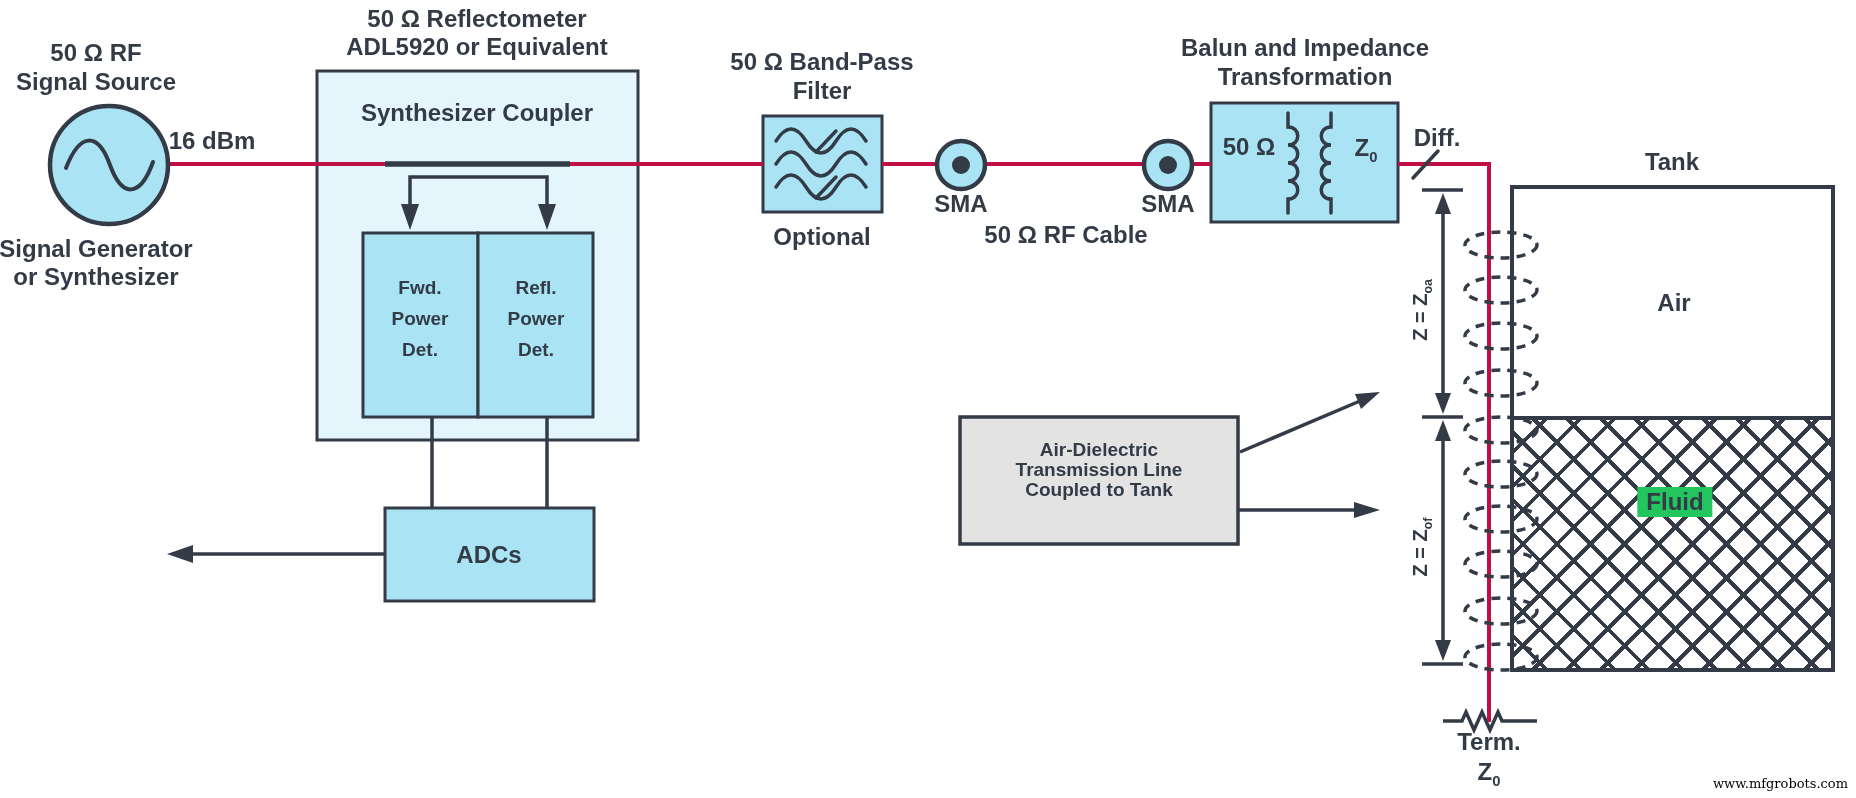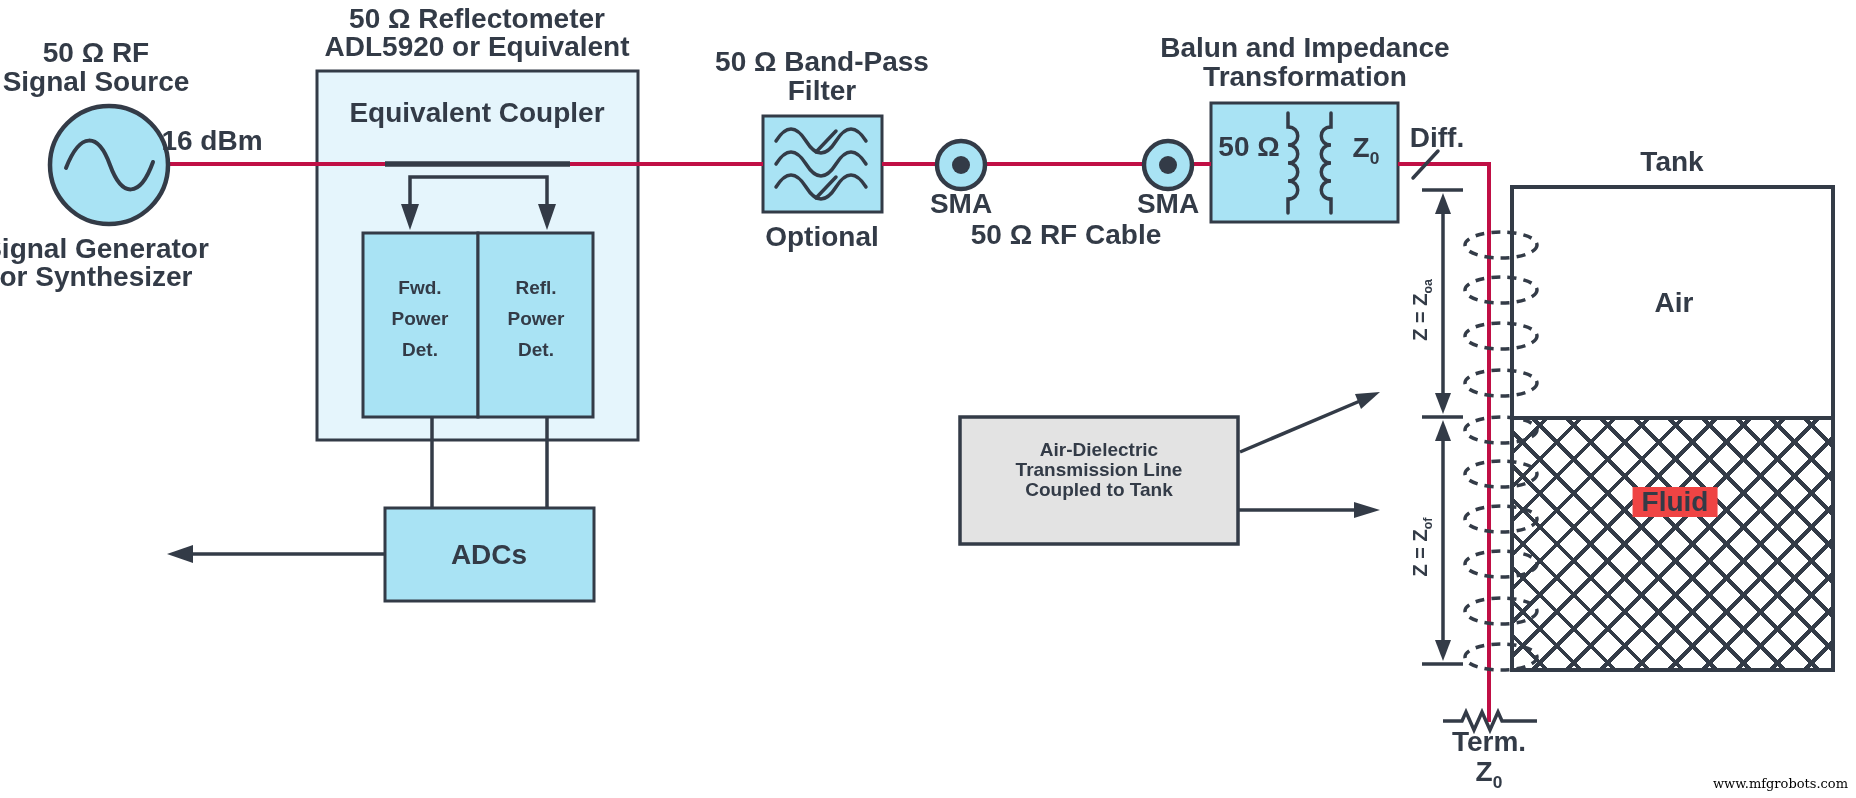--- a/index.html
+++ b/index.html
@@ -6,29 +6,29 @@
   #stage{position:relative;width:1856px;height:798px;background:#ffffff;overflow:hidden;
          font-family:"Liberation Sans",sans-serif;}
   #stage .hatch{position:absolute;left:1514px;top:416px;width:317px;height:252px;
     box-sizing:border-box;border-top:4px solid #333B47;background-color:#ffffff;
     background-image:
       repeating-linear-gradient(45deg, transparent 0, transparent 20px, #333B47 20px, #333B47 24px),
       repeating-linear-gradient(135deg, transparent 0, transparent 20px, #333B47 20px, #333B47 24px);
     z-index:1;}
   svg.overlay{position:absolute;left:0;top:0;z-index:2;}
   .lbl{position:absolute;z-index:3;transform:translateX(-50%);text-align:center;
-       font-weight:bold;font-size:28px;line-height:28px;color:#333B47;white-space:pre-line;}
+       font-weight:bold;font-size:24px;line-height:28px;color:#333B47;white-space:pre-line;}
   .lbl.sm{font-size:19px;}
   .lbl.lh29{line-height:29px;}
   .lbl.lh31{line-height:31px;}
   .lbl.lh27{line-height:20px;}
   .lbl.leftalign{transform:none;text-align:left;}
   .vlbl{position:absolute;z-index:3;transform:translate(-50%,-50%) rotate(-90deg);
         font-weight:bold;font-size:20px;color:#333B47;white-space:nowrap;}
-  .patch{background:#ef4444;padding:1px 9px;}
+  .patch{background:#22c55e;padding:1px 9px;}
   sub{font-size:0.62em;line-height:0;}
   .watermark{position:absolute;z-index:3;right:8px;top:776px;
              font-family:"DejaVu Serif",serif;font-size:13px;color:#000;}
 </style>
 </head>
 <body>
 
 <div id="stage">
 
   <div class="hatch"></div>
@@ -137,21 +137,21 @@
   </svg>
 
   <div class="lbl lh29" style="left:96px;top:38px">50 Ω RF
 Signal Source</div>
   <div class="lbl" style="left:96px;top:235px">Signal Generator
 or Synthesizer</div>
   <div class="lbl" style="left:212px;top:127px">16 dBm</div>
 
   <div class="lbl" style="left:477px;top:5px">50 Ω Reflectometer
 ADL5920 or Equivalent</div>
-  <div class="lbl" style="left:477px;top:99px">Equivalent Coupler</div>
+  <div class="lbl" style="left:477px;top:99px">Synthesizer Coupler</div>
   <div class="lbl sm lh31" style="left:420px;top:272px">Fwd.
 Power
 Det.</div>
   <div class="lbl sm lh31" style="left:536px;top:272px">Refl.
 Power
 Det.</div>
   <div class="lbl" style="left:489px;top:541px">ADCs</div>
 
   <div class="lbl lh29" style="left:822px;top:47px">50 Ω Band-Pass
 Filter</div>

